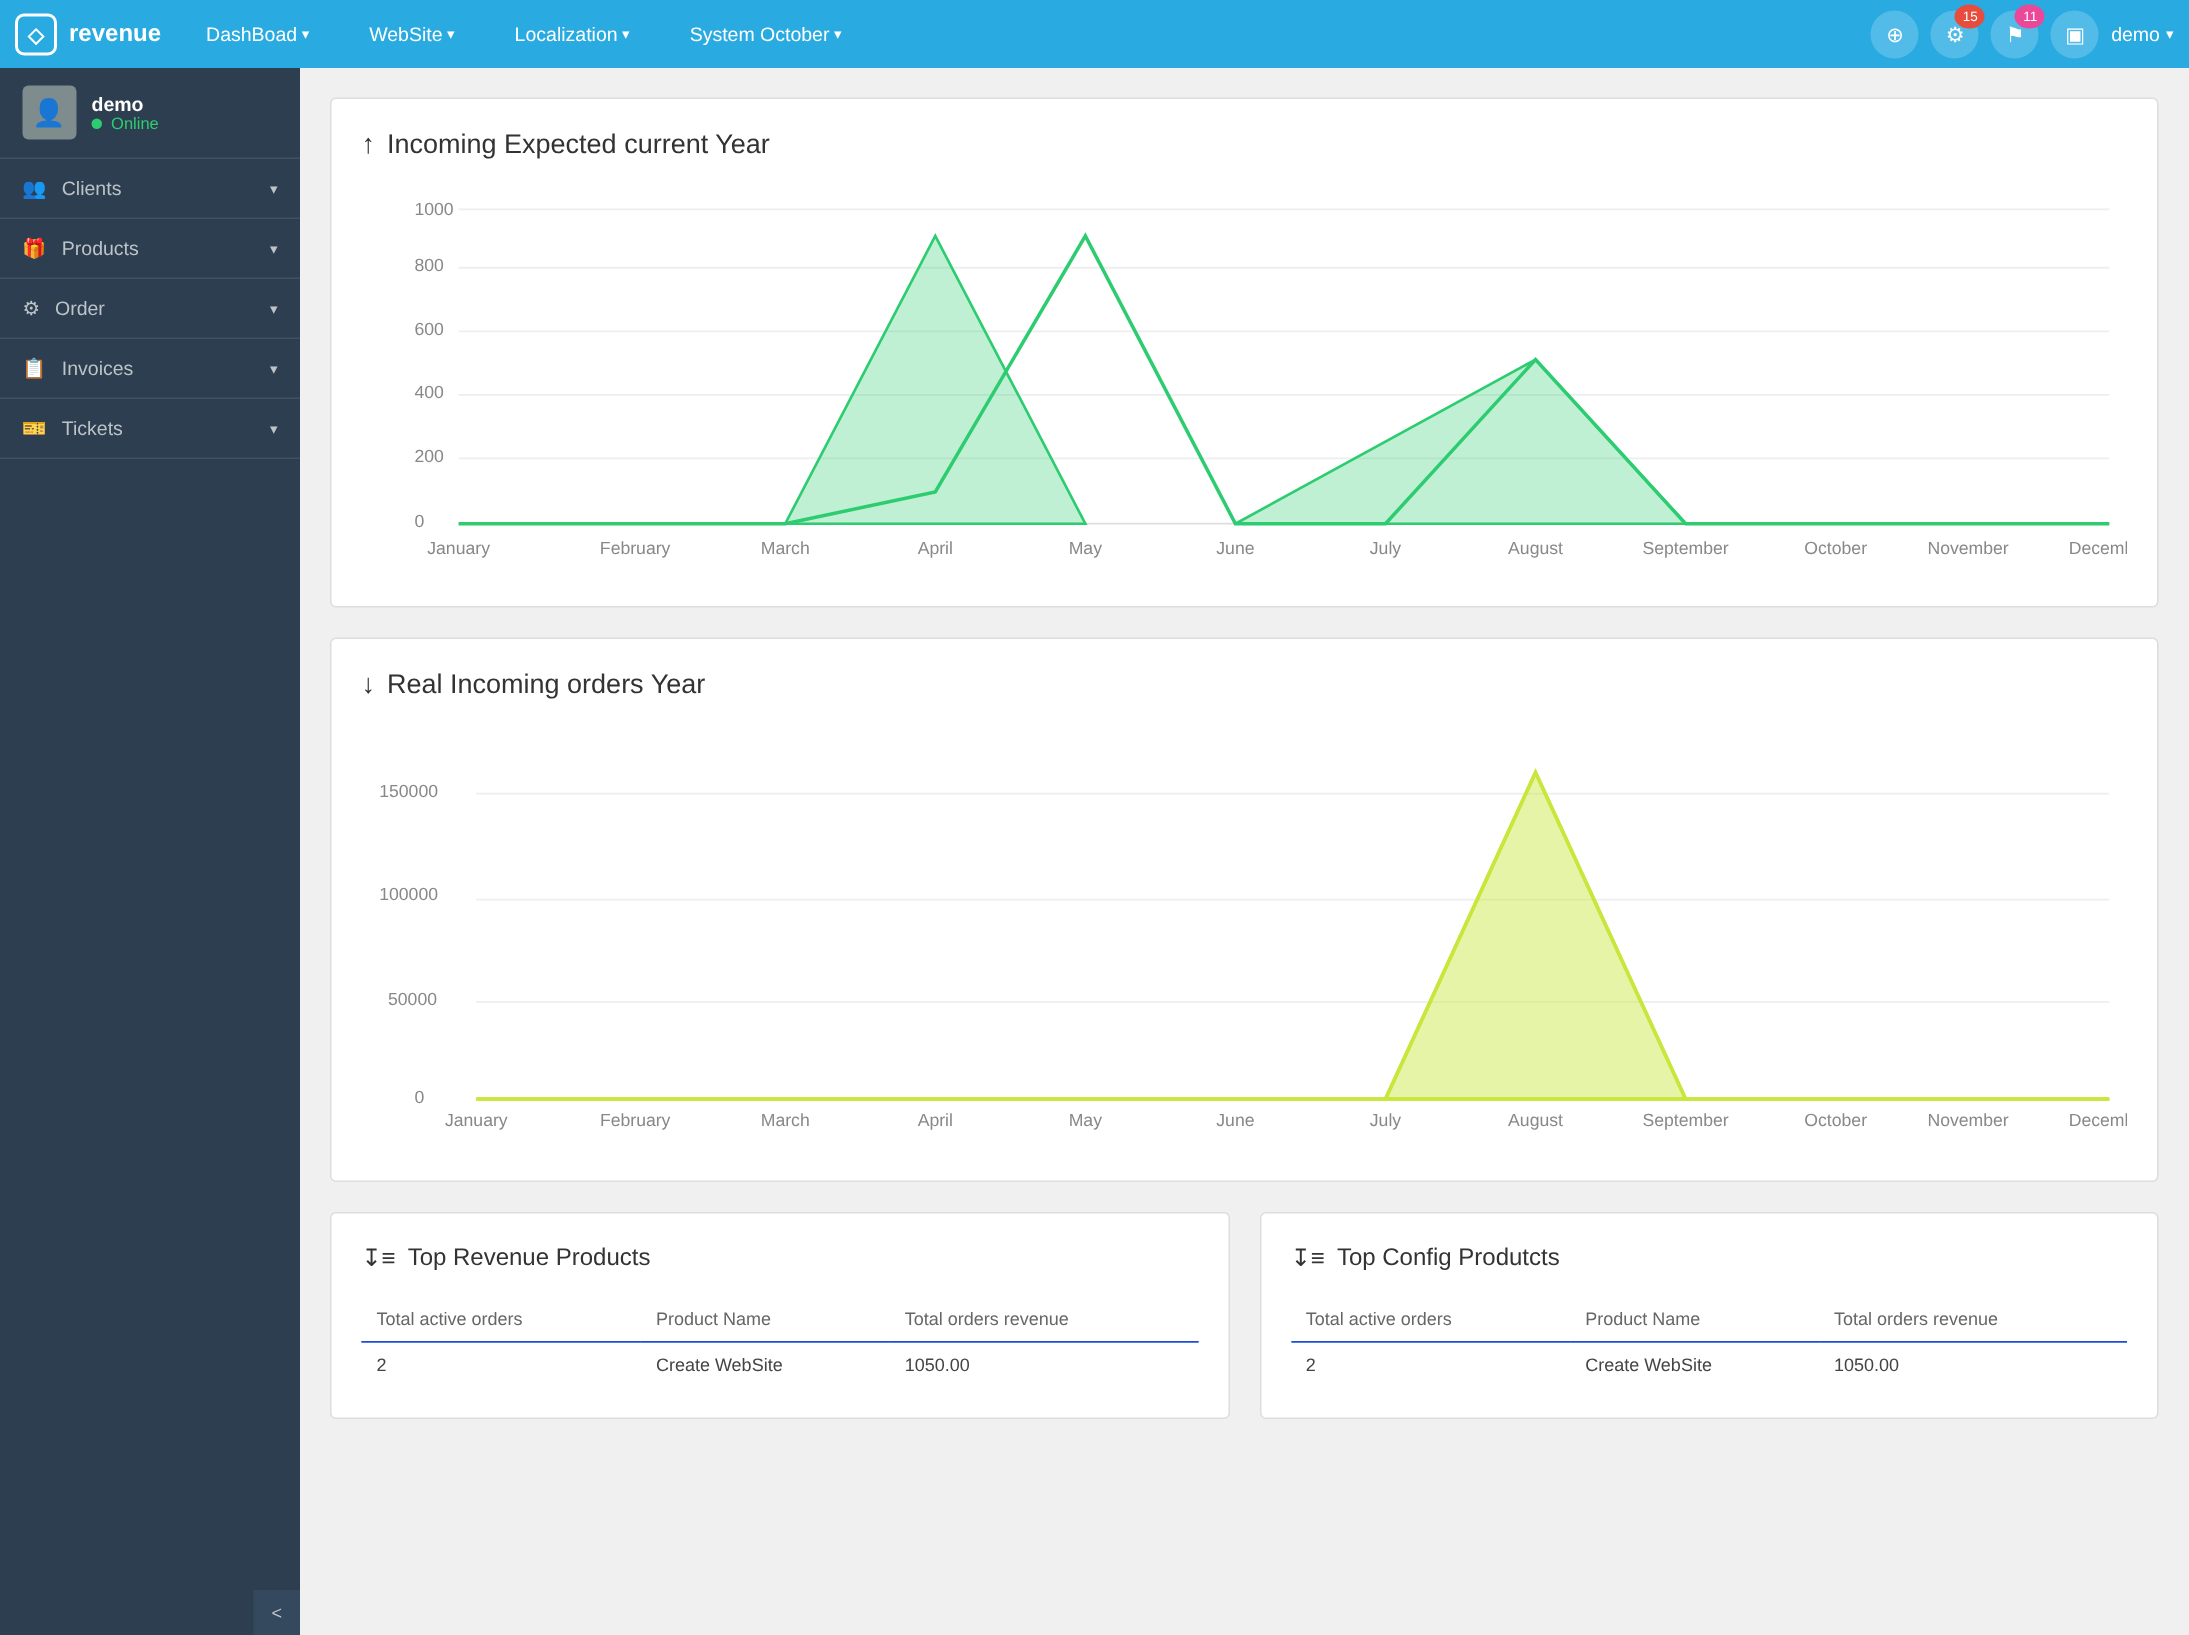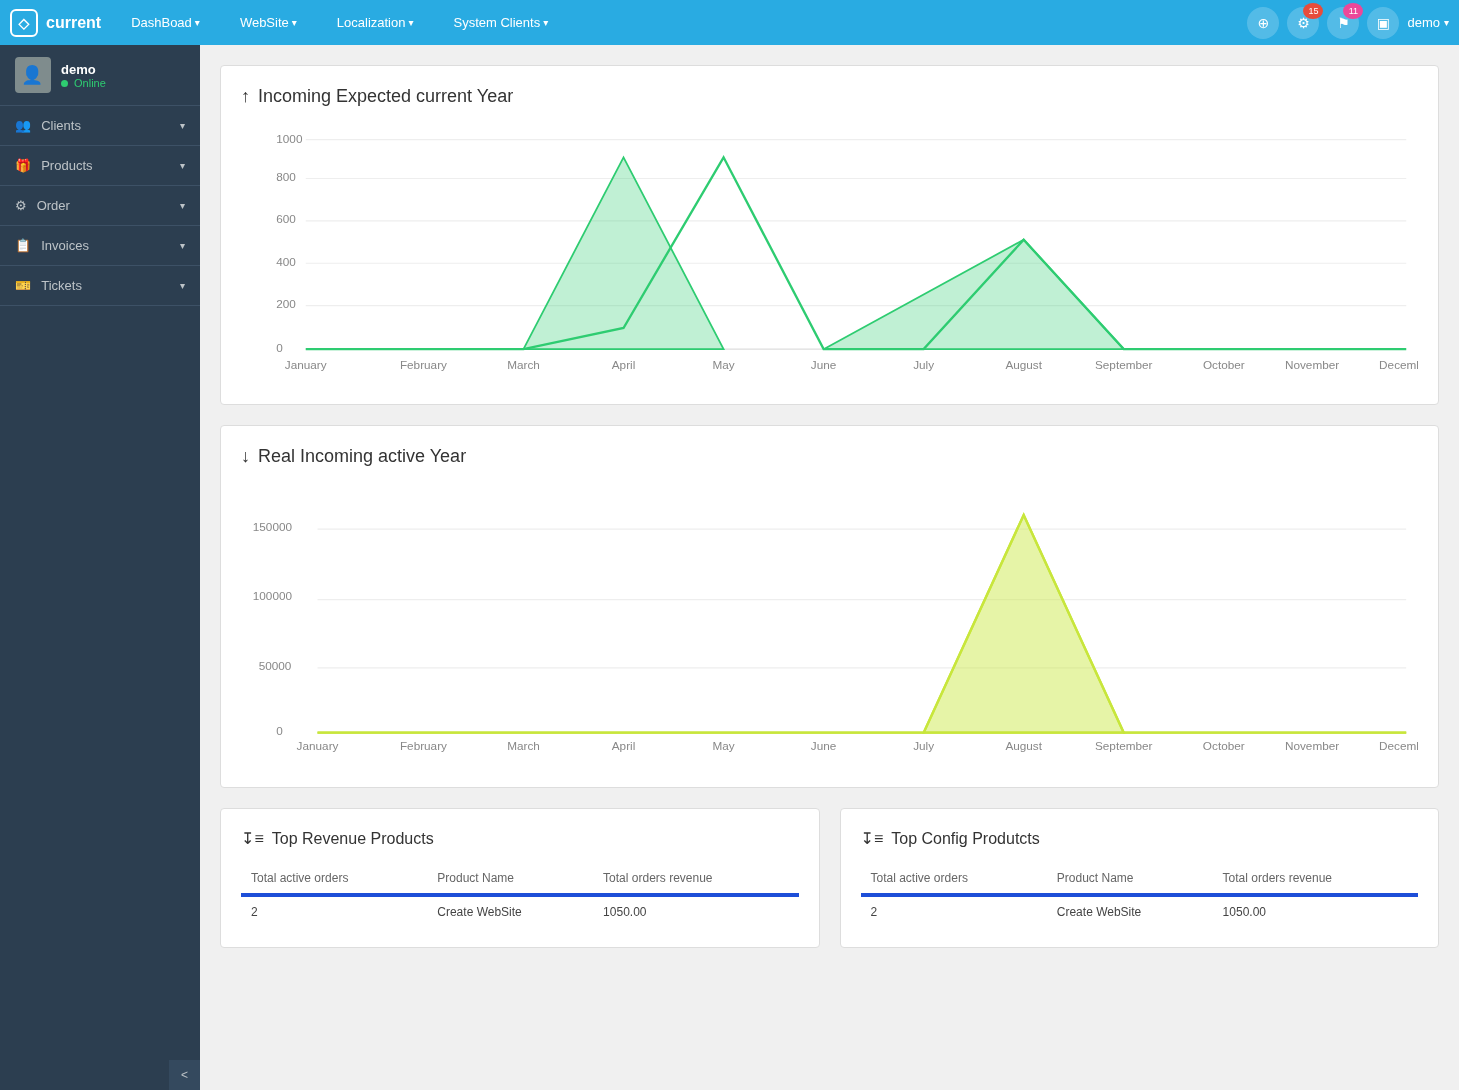--- a/index.html
+++ b/index.html
@@ -125,52 +125,52 @@
     }
     .table-title {
       font-size: 16px; color: #333; margin-bottom: 15px;
       display: flex; align-items: center; gap: 8px;
     }
     table.data-table {
       width: 100%; border-collapse: collapse; font-size: 12px;
     }
     table.data-table th {
       color: #666; font-weight: normal; padding: 8px 10px;
-      border-bottom: 4px solid #1d4ed8; text-align: left;
+      border-bottom: 1px solid #1d4ed8; text-align: left;
     }
     table.data-table td {
       padding: 8px 10px; border-bottom: 1px solid #eee; color: #444;
     }
     table.data-table tr:last-child td { border-bottom: none; }
 
     .chevron { display: inline-block; font-size: 10px; }
   </style>
 </head>
 <body>
 
 <nav class="top-nav">
   <div class="brand">
     <div class="brand-icon">◇</div>
-    <span>current</span>
+    <span>revenue</span>
   </div>
   <div class="nav-items">
     <div class="nav-item">
       <span>DashBoad</span> 
         <span class="chevron">▾</span>
     </div>
     <div class="nav-item">
       <span>WebSite</span> 
         <span class="chevron">▾</span>
     </div>
     <div class="nav-item">
       <span>Localization</span> 
         <span class="chevron">▾</span>
     </div>
     <div class="nav-item">
-      <span>System Clients</span> 
+      <span>System October</span> 
         <span class="chevron">▾</span>
     </div>
   </div>
   <div class="nav-right">
     <button class="nav-icon-btn">⊕</button>
     <button class="nav-icon-btn">
       ⚙<span class="badge">15</span>
     </button>
     <button class="nav-icon-btn">
       ⚑<span class="badge green">11</span>
@@ -289,21 +289,21 @@
           <text x="835" y="210" font-size="10" fill="#888" text-anchor="middle">October</text>
           <text x="910" y="210" font-size="10" fill="#888" text-anchor="middle">November</text>
           <text x="990" y="210" font-size="10" fill="#888" text-anchor="middle">December</text>
         </svg>
       </div>
     </div>
 
     <div class="chart-section">
       <div class="chart-title">
         <span>↓</span>
-        <span>Real Incoming active Year</span>
+        <span>Real Incoming orders Year</span>
       </div>
       <div class="chart-container">
         <svg class="chart" viewBox="0 0 1000 240">
 
           <text x="30" y="215" font-size="10" fill="#888">0</text>
           <text x="15" y="160" font-size="10" fill="#888">50000</text>
           <text x="10" y="100" font-size="10" fill="#888">100000</text>
           <text x="10" y="42" font-size="10" fill="#888">150000</text>
 
           <line x1="65" y1="213" x2="990" y2="213" stroke="#ddd" stroke-width="1"></line>

